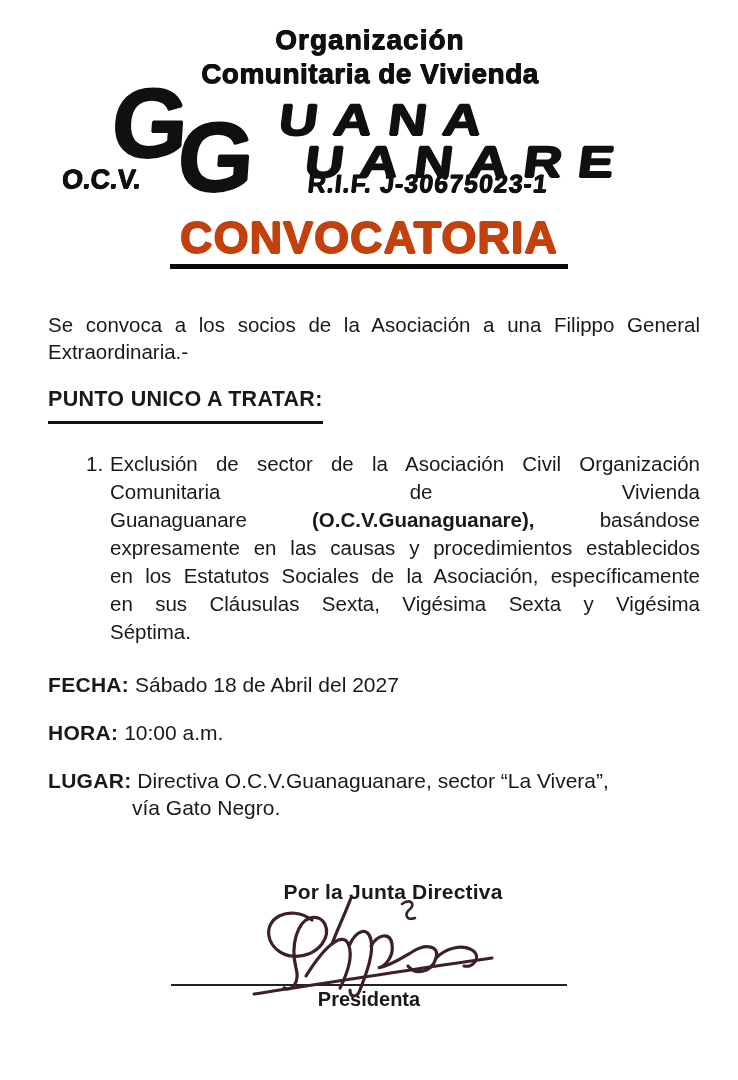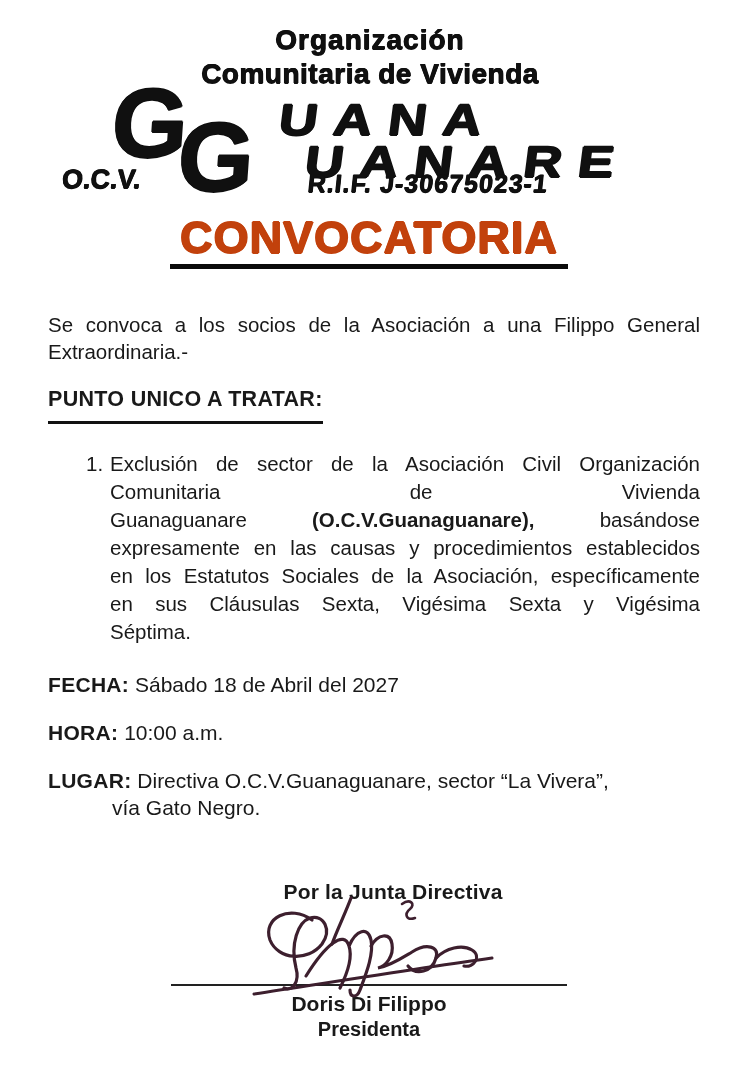--- a/index.html
+++ b/index.html
@@ -43,21 +43,21 @@
   .agenda-num{flex:0 0 24px;}
   .agenda-text{flex:1;text-align:justify;word-spacing:4px;}
   .spread-words{word-spacing:118px;}
   .bold-inline{font-weight:bold;white-space:nowrap;}
 
   
   .details{margin:26px 38px 0 48px;font-size:21px;}
   .detail-row{margin-top:22px;line-height:26px;}
   .detail-row:first-child{margin-top:0;}
   .detail-label{font-weight:bold;letter-spacing:0.3px;}
-  .lugar-line2{margin-left:64px;line-height:28px;}
+  .lugar-line2{margin-left:84px;line-height:28px;}
 
   
   .sig-block{margin-top:58px;text-align:center;}
   .sig-byline{font-size:21px;font-weight:bold;letter-spacing:0.2px;padding-left:48px;}
   .sig-svg{display:block;margin:-8px auto 0;position:relative;left:6px;}
   .sig-rule{width:396px;border-top:2.5px solid #222;margin:-16px auto 0;}
   .sig-name{font-size:21px;font-weight:bold;margin-top:6px;}
   .sig-role{font-size:20px;font-weight:bold;margin-top:2px;}
 </style>
 </head>
@@ -117,17 +117,16 @@
     <svg class="sig-svg" width="250" height="104" viewBox="0 0 250 104" fill="none">
       <path stroke-width="3.2" stroke-linecap="round" fill="none" d="M101,2 C95,18 87,34 82,48" stroke="#3d1f2e"></path>
       <path stroke-width="3.2" stroke-linecap="round" fill="none" d="M62,24 C40,8 12,22 20,44 C28,64 58,66 72,48 C82,34 74,18 60,22 C48,26 40,48 46,72 C50,86 42,96 34,92" stroke="#3d1f2e"></path>
       <path stroke-width="3.2" stroke-linecap="round" fill="none" d="M56,80 C76,48 94,34 99,50 C103,62 96,80 90,92 M99,50 C106,34 118,30 121,44 C124,58 116,78 110,94 C107,102 100,102 100,94" stroke="#3d1f2e"></path>
       <path stroke-width="3.2" stroke-linecap="round" fill="none" d="M121,50 C128,38 140,36 142,48 C144,60 136,70 128,72 C140,70 152,62 162,56 C176,47 190,50 186,62 C182,76 166,80 158,70" stroke="#3d1f2e"></path>
       <path stroke-width="3.2" stroke-linecap="round" fill="none" d="M186,62 C196,52 212,48 222,54 C232,60 224,72 214,70" stroke="#3d1f2e"></path>
       <path stroke-width="3" stroke-linecap="round" fill="none" d="M4,98 C70,88 170,72 242,62" stroke="#3d1f2e"></path>
       <path stroke-width="2.6" stroke-linecap="round" fill="none" d="M152,8 C160,2 166,8 160,13 C154,18 156,25 165,22" stroke="#3d1f2e"></path>
     </svg>
     <div class="sig-rule"></div>
-    <div class="sig-name">Doris Di Filippo</div>
     <div class="sig-role">Presidenta</div>
   </div>
 
 </div>
 
 </body></html>

